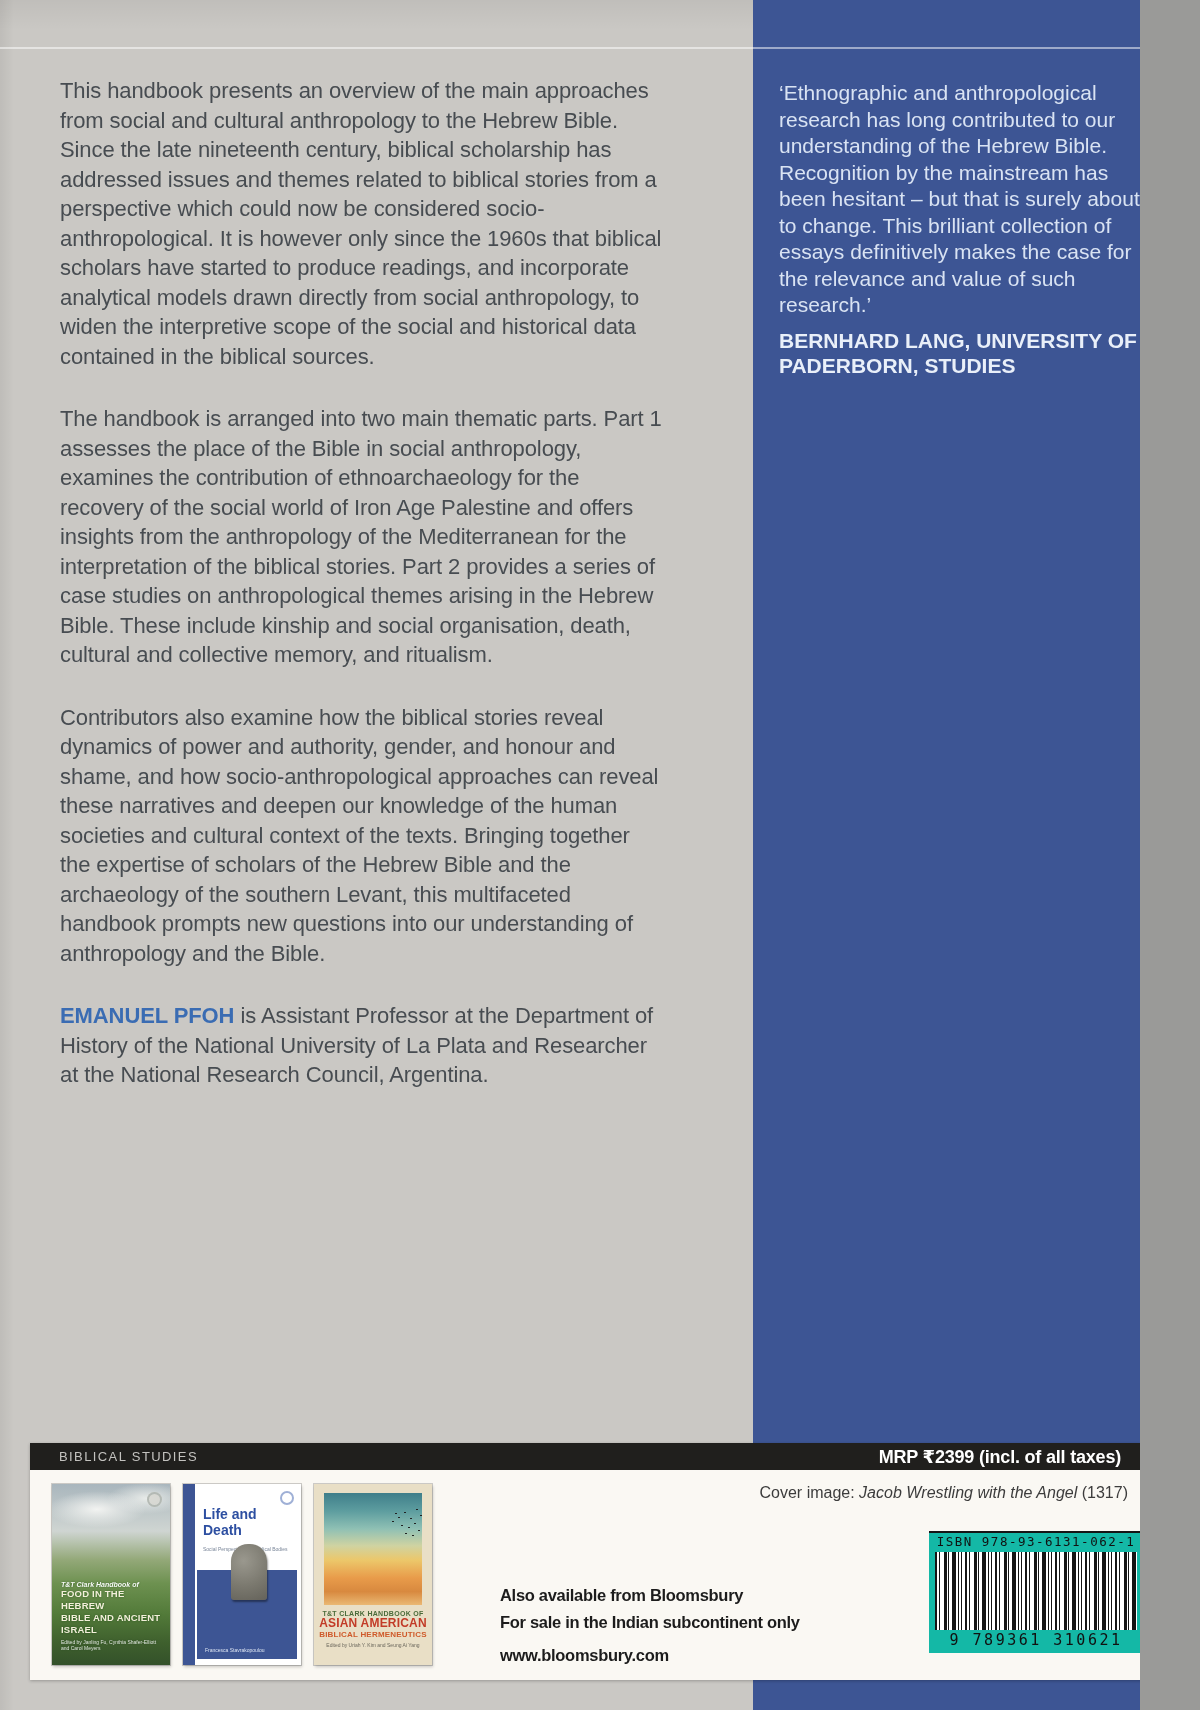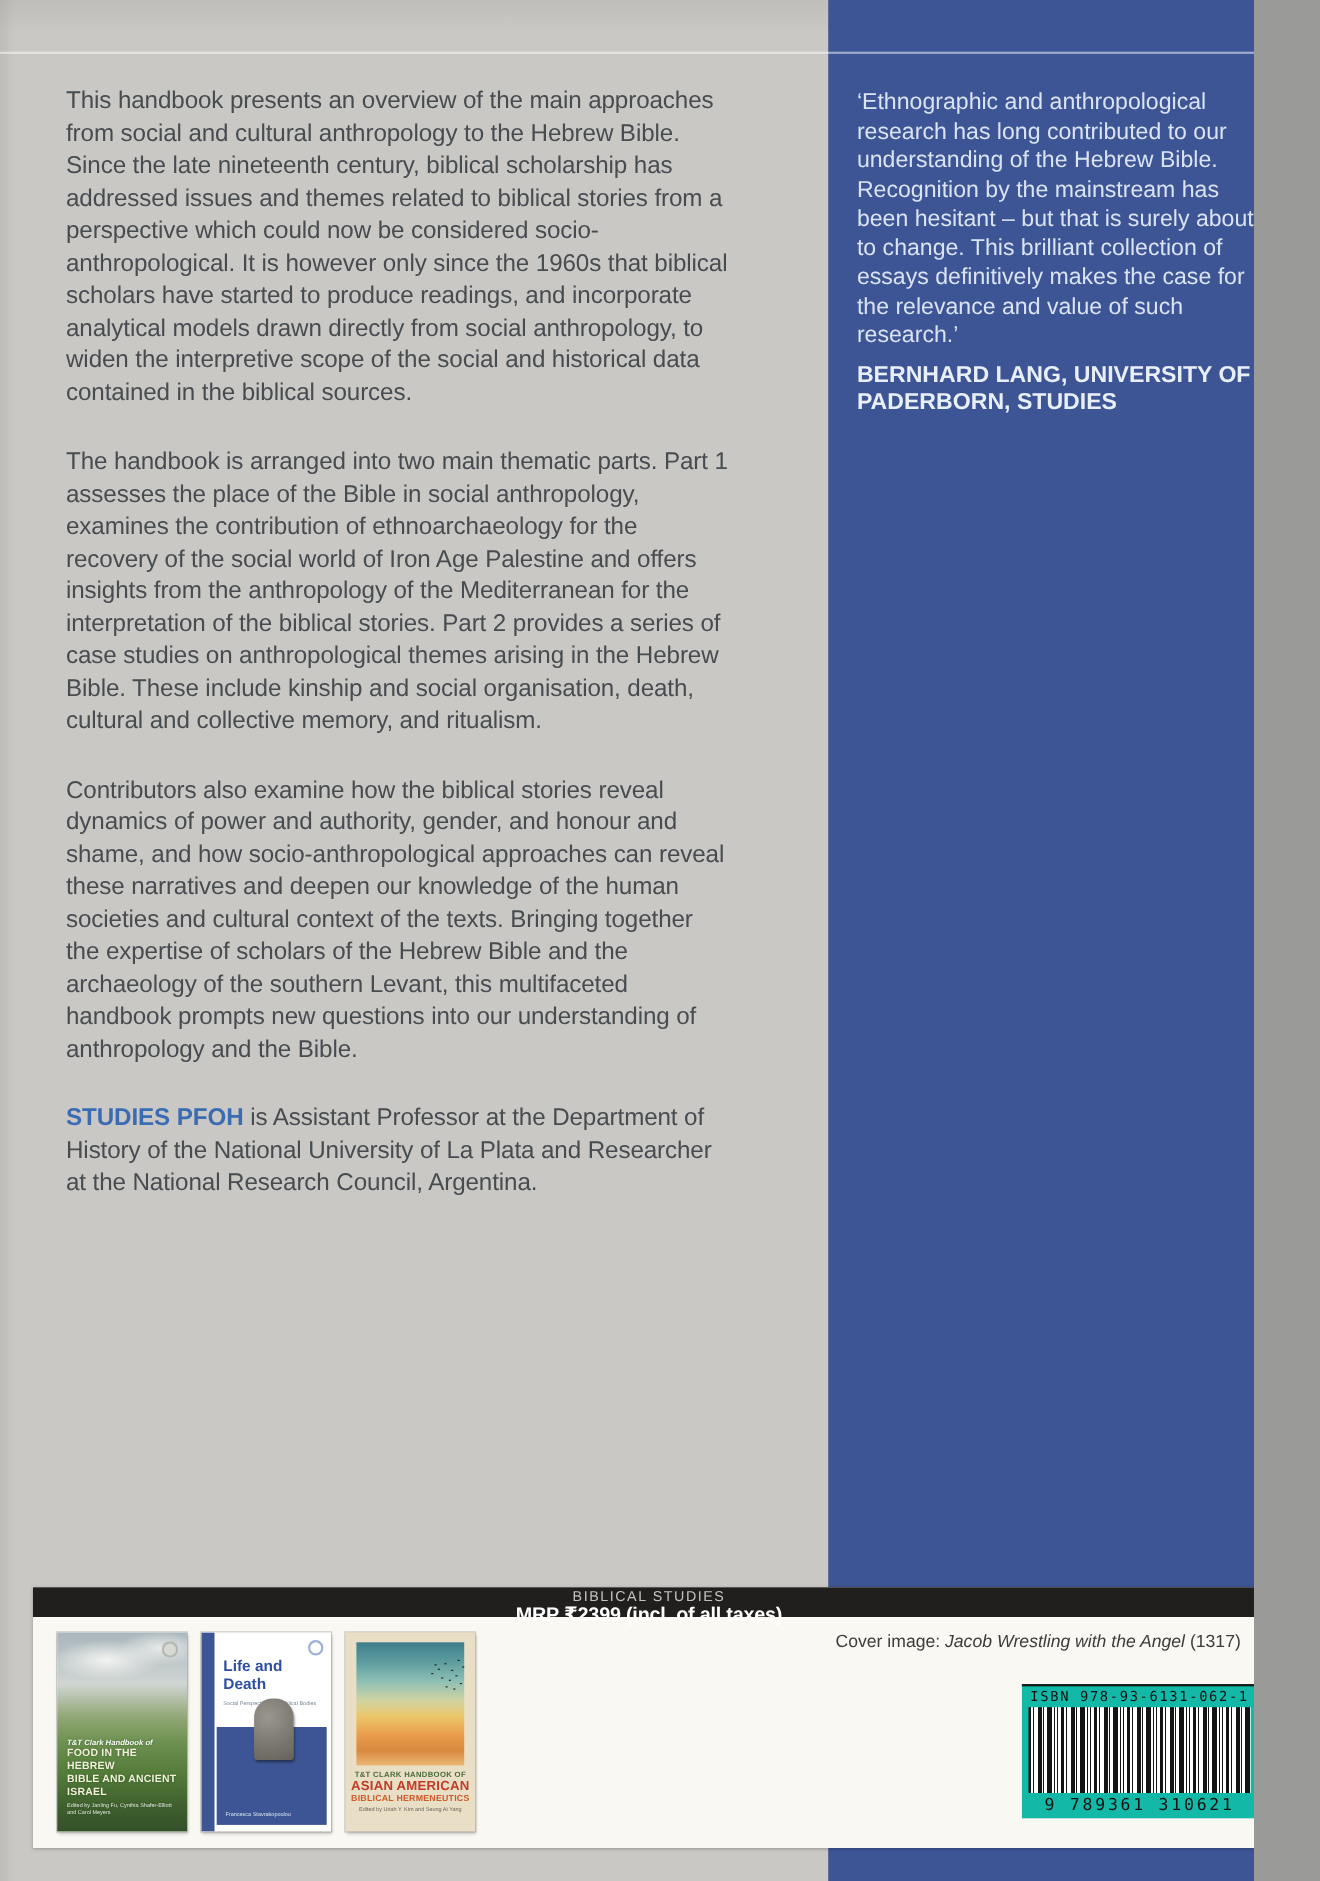--- a/index.html
+++ b/index.html
@@ -23,21 +23,21 @@
 
   
   .quote{position:absolute;left:779px;top:80px;width:376px;color:#d9e3f3;
     font-size:21px;line-height:26.5px;}
   .quote .attribution{margin-top:9px;font-weight:bold;color:#e9eff9;line-height:25px;}
 
   
   .strip{position:absolute;left:30px;top:1443px;width:1120px;height:237px;background:#faf8f3;
     box-shadow:0 1px 3px rgba(0,0,0,.25);}
   .black-bar{position:absolute;left:0;top:0;width:100%;height:27px;background:#201f1d;
-    display:flex;align-items:center;justify-content:space-between;box-sizing:border-box;padding:0 29px;flex-direction:column;}
+    display:flex;align-items:center;justify-content:space-between;box-sizing:border-box;padding:0 29px;}
   .category{color:#c3c2bf;font-size:13px;letter-spacing:1.4px;}
   .price{color:#ffffff;font-size:18px;font-weight:bold;letter-spacing:-0.2px;}
 
   .thumb-row{position:absolute;left:22px;top:41px;display:flex;gap:13px;}
   .cover{position:relative;width:118px;height:181px;overflow:hidden;
     box-shadow:0 0 0 1px rgba(0,0,0,.18), 1px 2px 3px rgba(0,0,0,.2);background:#fff;}
 
   
   .cover.c1{background:
     radial-gradient(ellipse 70px 26px at 38% 14%, #f2f3f1 0%, rgba(242,243,241,0) 70%),
@@ -107,21 +107,21 @@
 
 <div class="page">
   <div class="col-gray"></div>
   <div class="col-blue"></div>
   <div class="scan-line"></div>
 
   <div class="blurb">
     <p>This handbook presents an overview of the main approaches from social and cultural anthropology to the Hebrew Bible. Since the late nineteenth century, biblical scholarship has addressed issues and themes related to biblical stories from a perspective which could now be considered socio-anthropological. It is however only since the 1960s that biblical scholars have started to produce readings, and incorporate analytical models drawn directly from social anthropology, to widen the interpretive scope of the social and historical data contained in the biblical sources.</p>
     <p>The handbook is arranged into two main thematic parts. Part 1 assesses the place of the Bible in social anthropology, examines the contribution of ethnoarchaeology for the recovery of the social world of Iron Age Palestine and offers insights from the anthropology of the Mediterranean for the interpretation of the biblical stories. Part 2 provides a series of case studies on anthropological themes arising in the Hebrew Bible. These include kinship and social organisation, death, cultural and collective memory, and ritualism.</p>
     <p>Contributors also examine how the biblical stories reveal dynamics of power and authority, gender, and honour and shame, and how socio-anthropological approaches can reveal these narratives and deepen our knowledge of the human societies and cultural context of the texts. Bringing together the expertise of scholars of the Hebrew Bible and the archaeology of the southern Levant, this multifaceted handbook prompts new questions into our understanding of anthropology and the Bible.</p>
-    <p><span class="author-name">STUDIES PFOH</span><span> is Assistant Professor at the Department of History of the National University of La Plata and Researcher at the National Research Council, Argentina.</span></p>
+    <p><span class="author-name">EMANUEL PFOH</span><span> is Assistant Professor at the Department of History of the National University of La Plata and Researcher at the National Research Council, Argentina.</span></p>
   </div>
 
   <div class="quote">
     <div>‘Ethnographic and anthropological research has long contributed to our understanding of the Hebrew Bible. Recognition by the mainstream has been hesitant – but that is surely about to change. This brilliant collection of essays definitively makes the case for the relevance and value of such research.’</div>
     <div class="attribution">BERNHARD LANG, UNIVERSITY OF PADERBORN, STUDIES</div>
   </div>
 
   <div class="strip">
     <div class="black-bar">
       <span class="category">BIBLICAL STUDIES</span>
@@ -158,20 +158,25 @@
         </div>
         <div class="c2-text">
           <div class="c2-l0">T&amp;T CLARK HANDBOOK OF</div>
           <div class="c2-l1">ASIAN AMERICAN</div>
           <div class="c2-l2">BIBLICAL HERMENEUTICS</div>
           <div class="c2-eds">Edited by Uriah Y. Kim and Seung Ai Yang</div>
         </div>
       </div>
     </div>
 
+    <div class="also-block">
+      <div class="bold-line">Also available from Bloomsbury</div>
+      <div class="bold-line">For sale in the Indian subcontinent only</div>
+      <div class="site">www.bloomsbury.com</div>
+    </div>
 
     <div class="credit">
       <div><span>Cover image: </span><span class="it">Jacob Wrestling with the Angel</span><span> (1317)</span></div>
     </div>
 
     <div class="barcode-box">
       <div class="isbn-line">ISBN 978-93-6131-062-1</div>
       <div class="bars"></div>
       <div class="digits">9 789361 310621</div>
     </div>

